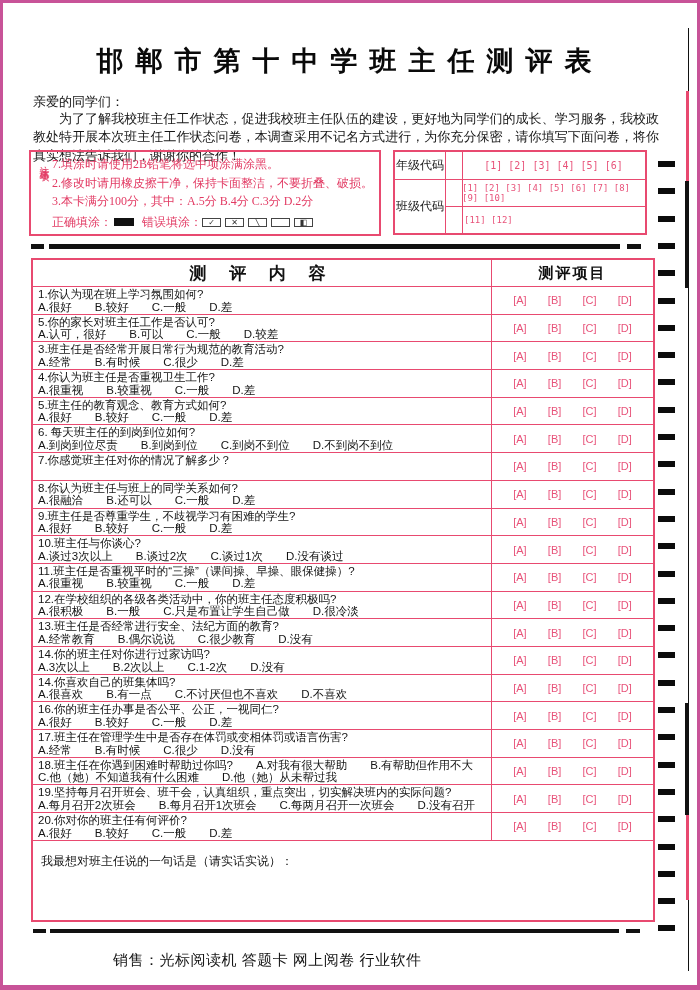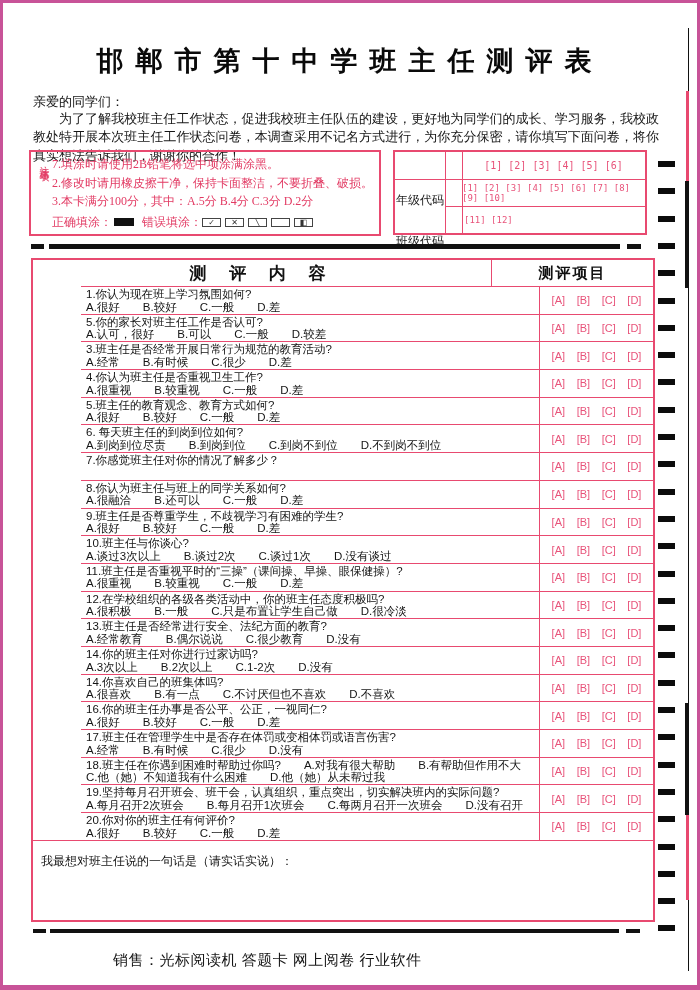--- a/index.html
+++ b/index.html
@@ -32,36 +32,36 @@
   .fill-correct{display:inline-block;width:20px;height:8px;background:#111;margin:0 8px 0 2px;}
   .wrong-box{display:inline-block;width:19px;height:9px;border:1px solid #444;color:#333;
     font-size:8px;line-height:8px;text-align:center;margin-right:4px;overflow:hidden;box-sizing:border-box;}
 
   
   .codes{position:absolute;left:390px;top:147px;width:254px;height:85px;
     border:2px solid #e84a70;box-sizing:border-box;}
   .codes .vline{position:absolute;top:0;bottom:0;width:1px;background:#e84a70;}
   .codes .hline{position:absolute;height:1px;background:#e84a70;}
   .code-label{position:absolute;left:0;width:50px;display:flex;align-items:center;justify-content:center;
-    font-size:12px;color:#1a1a1a;font-family:"Liberation Serif",serif;margin-top:35px;}
+    font-size:12px;color:#1a1a1a;font-family:"Liberation Serif",serif;}
   .code-vals{position:absolute;left:67px;right:0;display:flex;align-items:center;
     color:#e8537a;font-family:"DejaVu Sans Mono",monospace;}
 
   
   .sep{position:absolute;background:#111;}
 
   
   .etable{position:absolute;left:28px;top:255px;width:624px;height:664px;
     border:2px solid #e84a70;box-sizing:border-box;}
   .thead{display:flex;height:26px;box-sizing:border-box;}
   .th-content{width:458px;display:flex;align-items:center;justify-content:center;
     font-size:17px;font-weight:bold;letter-spacing:9px;color:#111;}
   .th-items{flex:1;border-left:1px solid #e84a70;display:flex;align-items:center;justify-content:center;
     font-size:15px;font-weight:bold;letter-spacing:2px;color:#111;}
-  .qrow{display:flex;height:27.7px;border-top:1px solid #e84a70;box-sizing:border-box;overflow:hidden;margin-left:48px;}
+  .qrow{display:flex;height:27.7px;border-top:1px solid #e84a70;box-sizing:border-box;overflow:hidden;}
   .qcell{width:458px;padding:1px 0 0 5px;box-sizing:border-box;overflow:hidden;}
   .qtext,.qopts{font-size:11.5px;line-height:12.6px;color:#141414;white-space:nowrap;font-weight:500;}
   .acell{flex:1;border-left:1px solid #e84a70;display:flex;align-items:center;
     justify-content:space-evenly;box-sizing:border-box;}
   .bracket{color:#e8537a;font-size:11px;cursor:pointer;}
   .freebox{border-top:1px solid #e84a70;height:84px;box-sizing:border-box;
     padding:12px 8px;font-size:12px;color:#141414;font-weight:500;}
 
   .footer{position:absolute;left:110px;top:948px;font-size:15px;color:#161616;letter-spacing:0.5px;}
 

